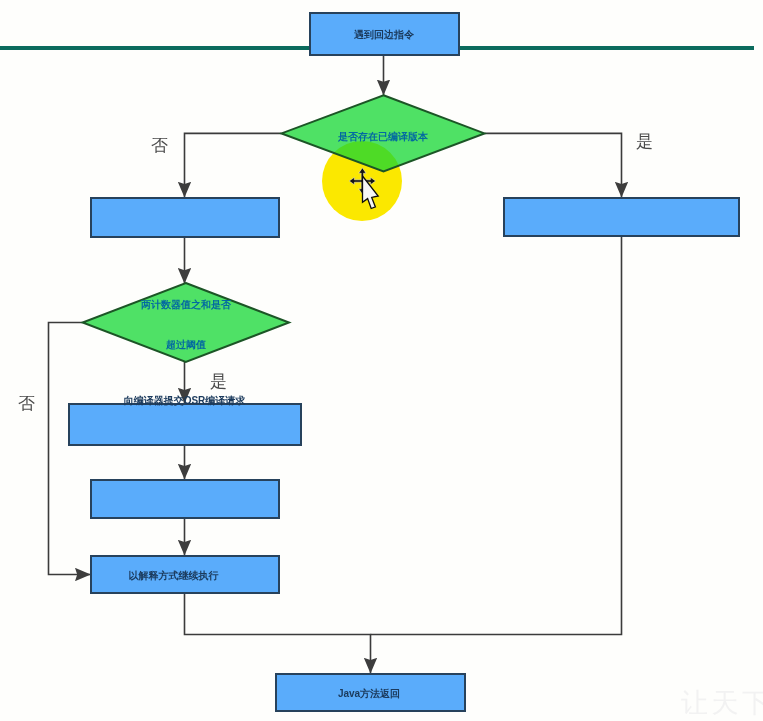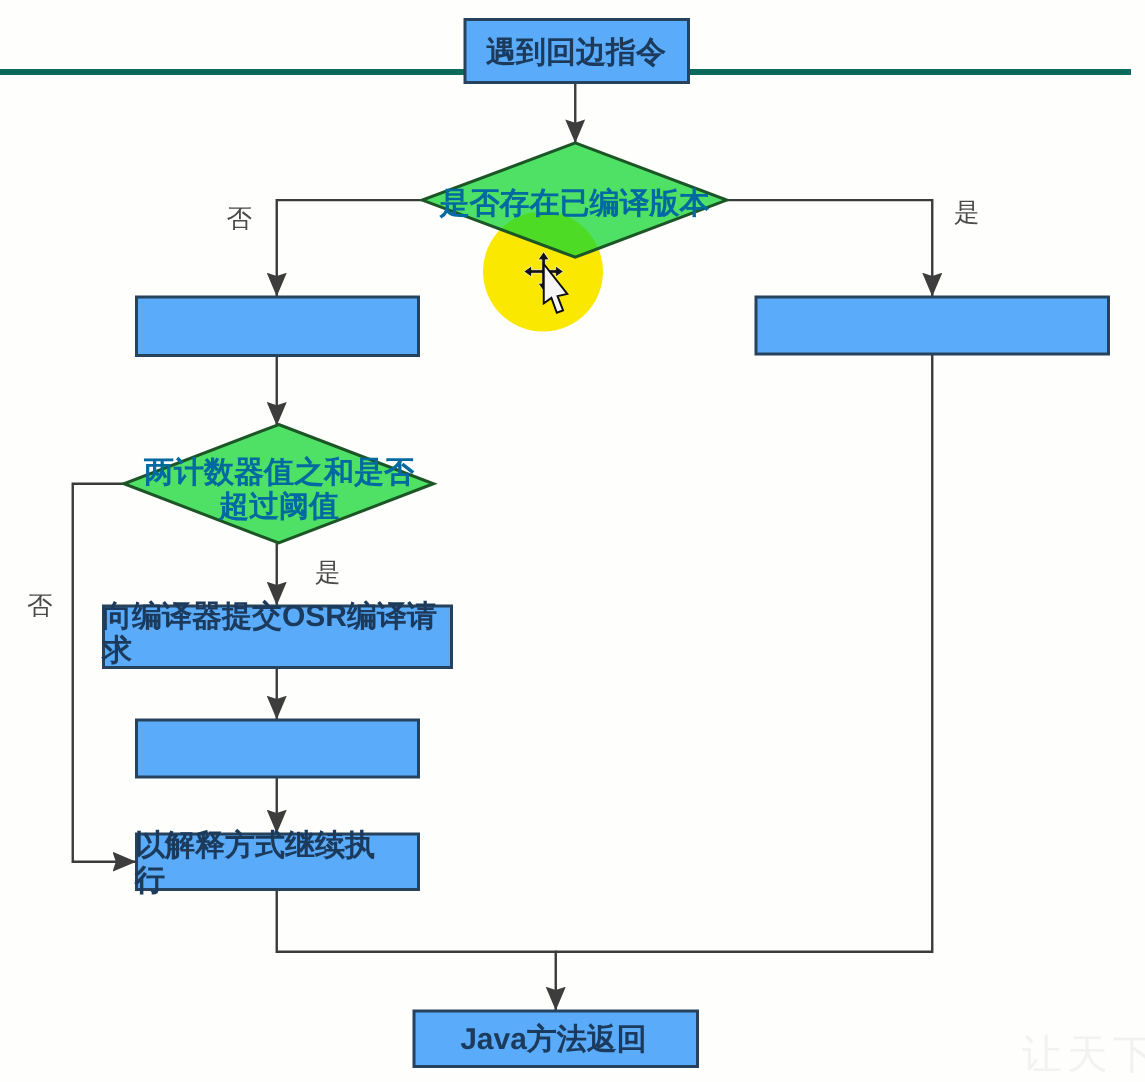--- a/index.html
+++ b/index.html
@@ -8,23 +8,23 @@
     width:763px;height:721px;overflow:hidden;background:#fefefc;
     font-family:"Liberation Sans",sans-serif;
   }
   #stage{position:relative;width:763px;height:721px;}
   .nodelabel,.edgelabel,.watermark{transform:translateZ(0);-webkit-font-smoothing:antialiased;}
   svg.layer{position:absolute;left:0;top:0;width:763px;height:721px;}
 
   .divider{position:absolute;left:0;top:45.8px;width:754px;height:3.9px;background:#0c6b5d;}
 
   .nodelabel{position:absolute;display:flex;align-items:center;justify-content:center;
-    font-size:20px;font-weight:bold;color:#1b3a5c;line-height:1.15;padding-top:3px;box-sizing:border-box;}
+    font-size:10px;font-weight:bold;color:#1b3a5c;line-height:1.15;padding-top:3px;box-sizing:border-box;}
   .nodelabel.dia{color:#0369a1;}
-  .nodelabel.two{flex-direction:column;justify-content:flex-end;}
+  .nodelabel.two{flex-direction:column;justify-content:space-between;}
 
   .edgelabel{position:absolute;font-size:17px;line-height:1;color:#4a4a4a;font-weight:normal;}
 
   .watermark{position:absolute;left:681px;top:690px;font-size:27px;line-height:1;color:#f2f2f2;
     letter-spacing:3.5px;white-space:nowrap;font-family:"Liberation Serif",serif;}
 
   .clickglow{position:absolute;left:322px;top:141px;width:80px;height:80px;border-radius:50%;
     background:radial-gradient(circle at 50% 50%, #fbe800 0%, #fbe800 85%, #fff09a 94%, rgba(255,248,200,0) 100%);}
 
   .cursor{position:absolute;left:344px;top:160px;width:48px;height:56px;}
@@ -75,21 +75,21 @@
   <div class="nodelabel" style="left:309px;top:12px;width:150px;height:43px">
       <span>遇到回边指令</span>
     </div>
   <div class="nodelabel dia" style="left:281px;top:114px;width:204px;height:42px">
       <span>是否存在已编译版本</span>
     </div>
   <div class="nodelabel dia two" style="left:82px;top:296px;width:208px;height:54px">
       <span>两计数器值之和是否</span>
       <span>超过阈值</span>
     </div>
-  <div class="nodelabel" style="left:68px;top:403px;width:233px;height:36px">
+  <div class="nodelabel" style="left:68px;top:381px;width:233px;height:36px">
       <span>向编译器提交OSR编译请求</span>
     </div>
   <div class="nodelabel" style="left:90px;top:555px;width:167px;height:38px">
       <span>以解释方式继续执行</span>
     </div>
   <div class="nodelabel" style="left:275px;top:673px;width:188px;height:38px">
       <span>Java方法返回</span>
     </div>
 
   <div class="edgelabel" style="left:151px;top:137px"><span>否</span></div>

